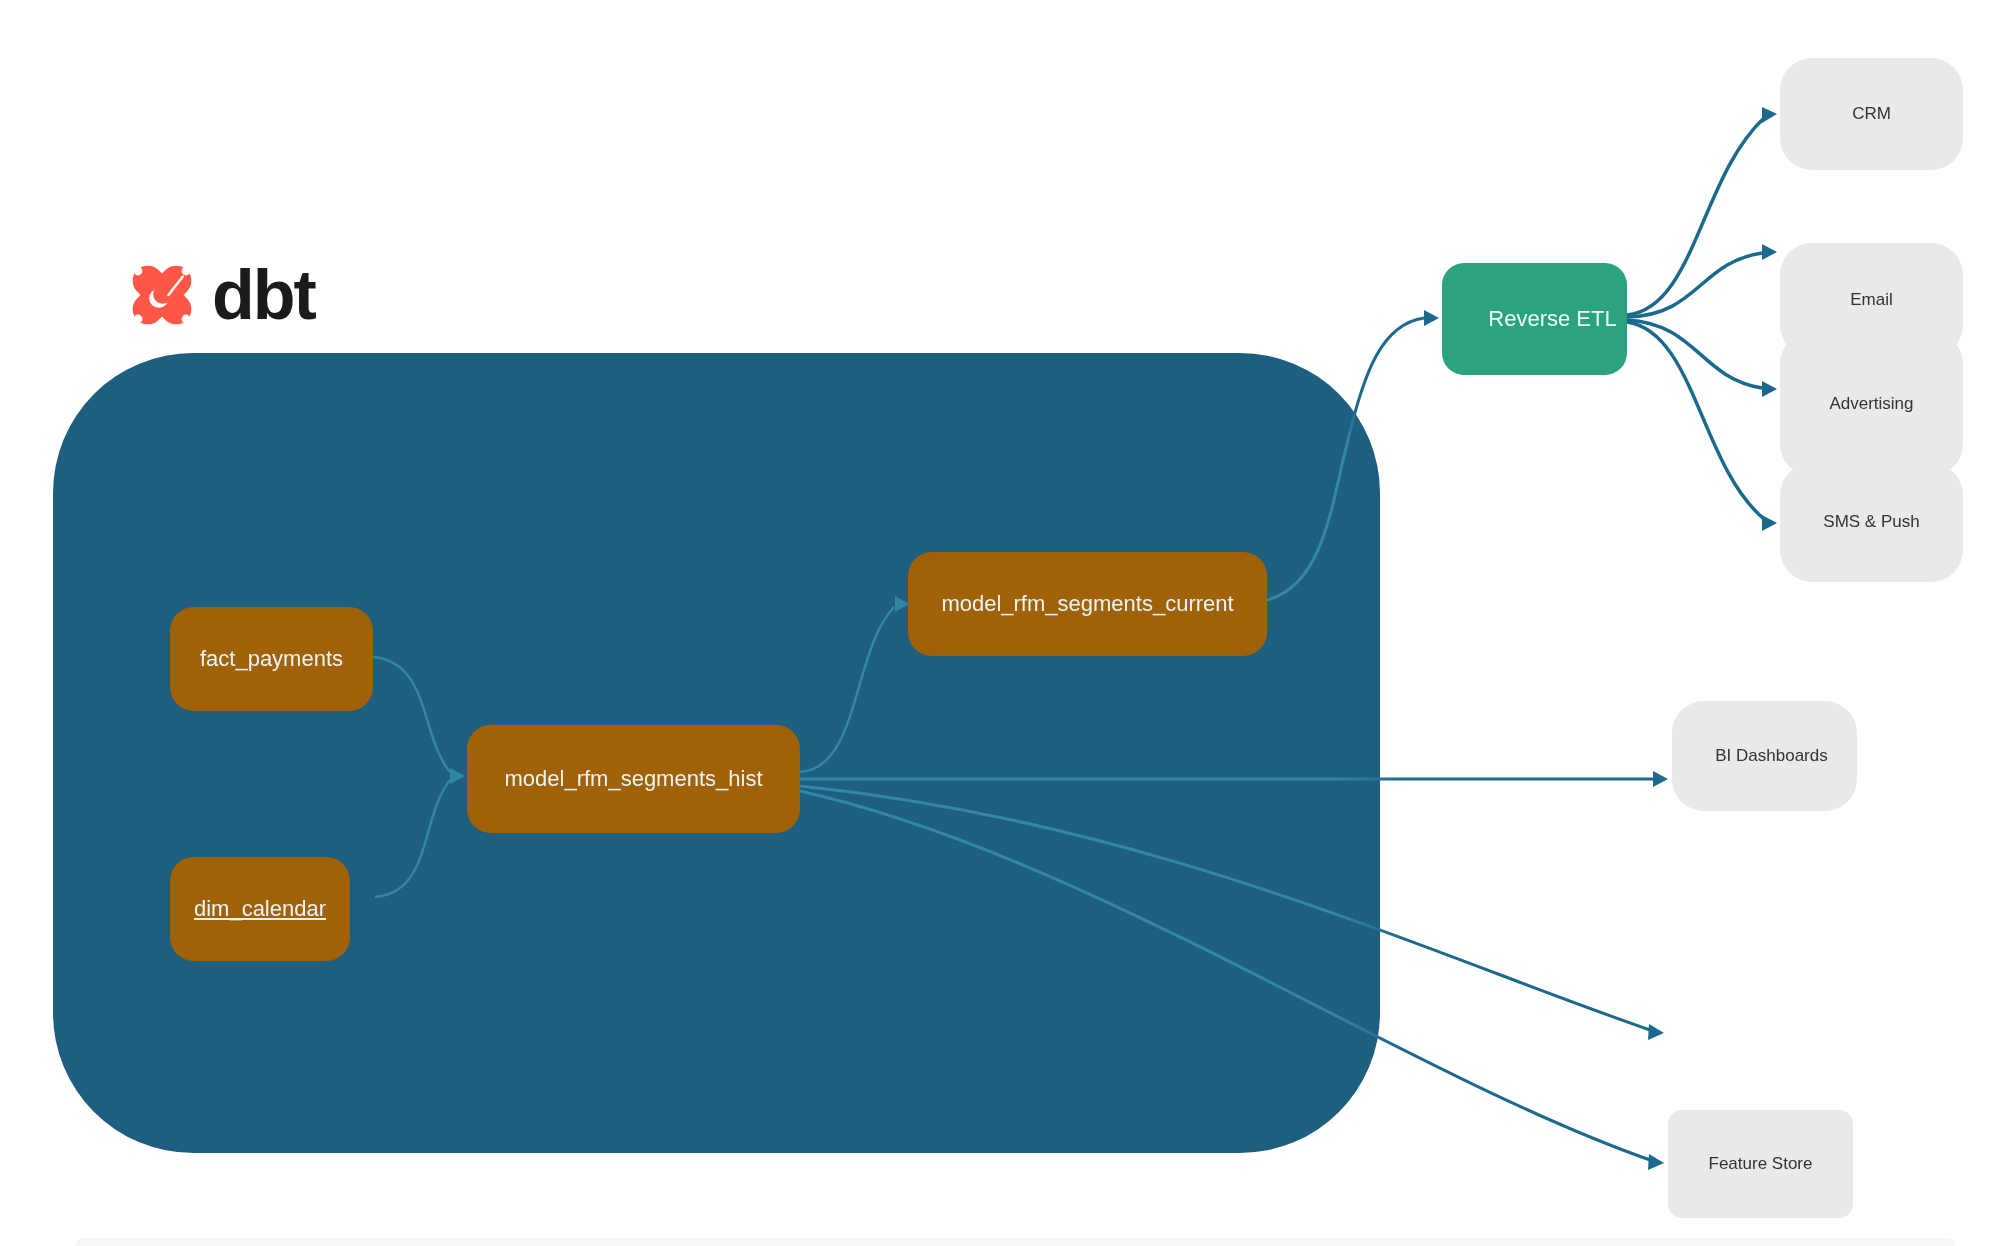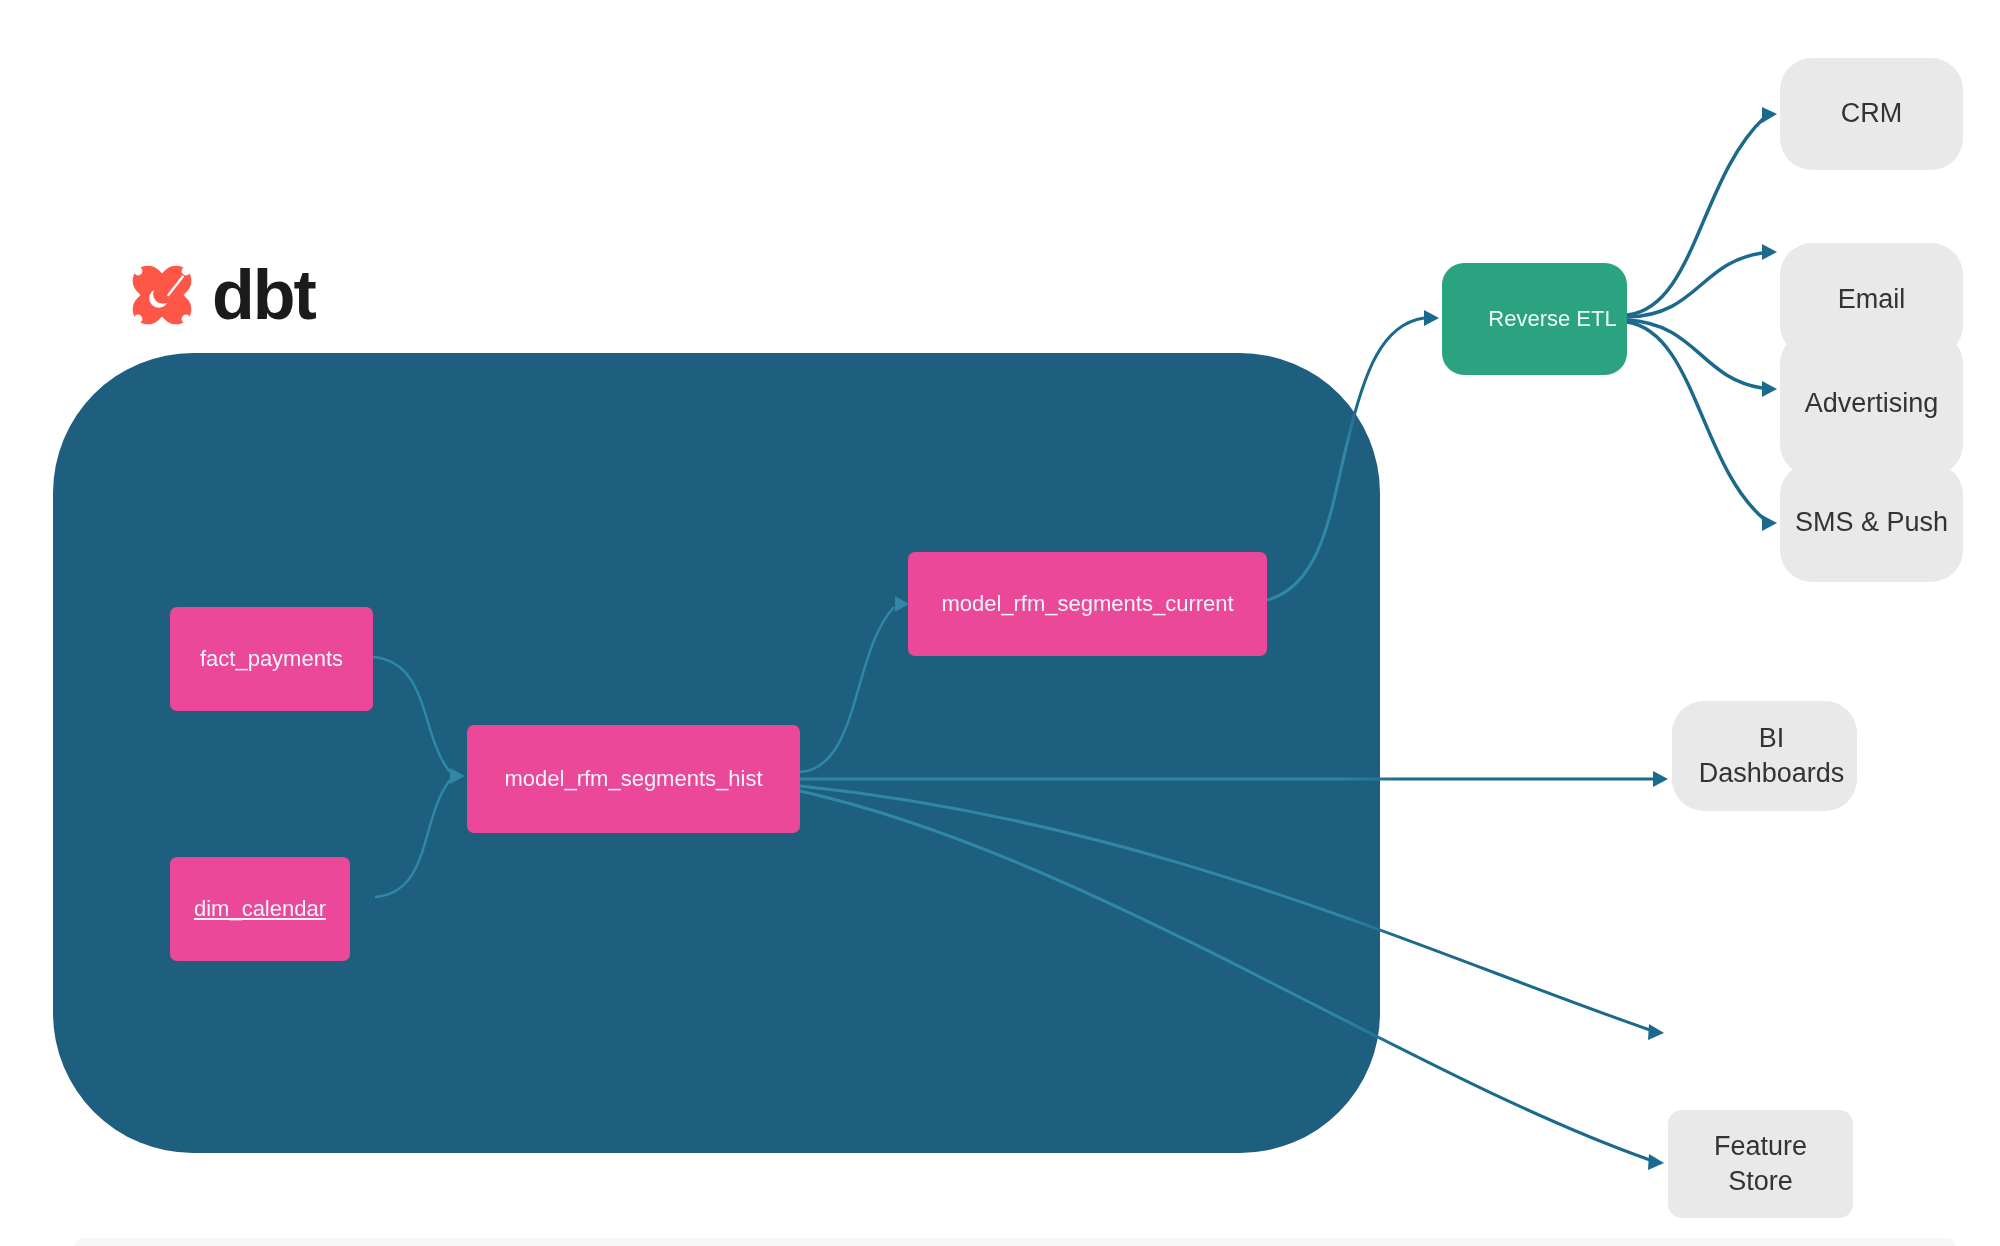--- a/index.html
+++ b/index.html
@@ -43,36 +43,36 @@
   
   .node {
     position: absolute;
     display: flex;
     align-items: center;
     justify-content: center;
     text-align: center;
     line-height: 1.3;
   }
   .node-teal {
-    background: #ec4899;
+    background: #a16207;
     color: #e9f4f8;
-    border-radius: 7px;
+    border-radius: 24px;
     font-size: 22px;
   }
   .node-green {
     background: #2ba381;
     color: #eefaf5;
     border-radius: 22px;
     font-size: 22px;
   }
   .node-gray {
     background: #e9e9e9;
     color: #333333;
     border-radius: 32px;
-    font-size: 27px;
+    font-size: 17px;
     padding: 0 14px;
   }
 
   
   .n-fact      { left: 170px;  top: 607px;  width: 203px; height: 104px; }
   .n-calendar  { left: 170px;  top: 857px;  width: 180px; height: 104px; text-decoration: underline; }
   .n-hist      { left: 467px;  top: 725px;  width: 333px; height: 108px; }
   .n-current   { left: 908px;  top: 552px;  width: 359px; height: 104px; }
   .n-retl      { left: 1442px; top: 263px;  width: 185px; height: 112px; padding-left: 36px; }
   .n-crm       { left: 1780px; top: 58px;   width: 183px; height: 112px; }

